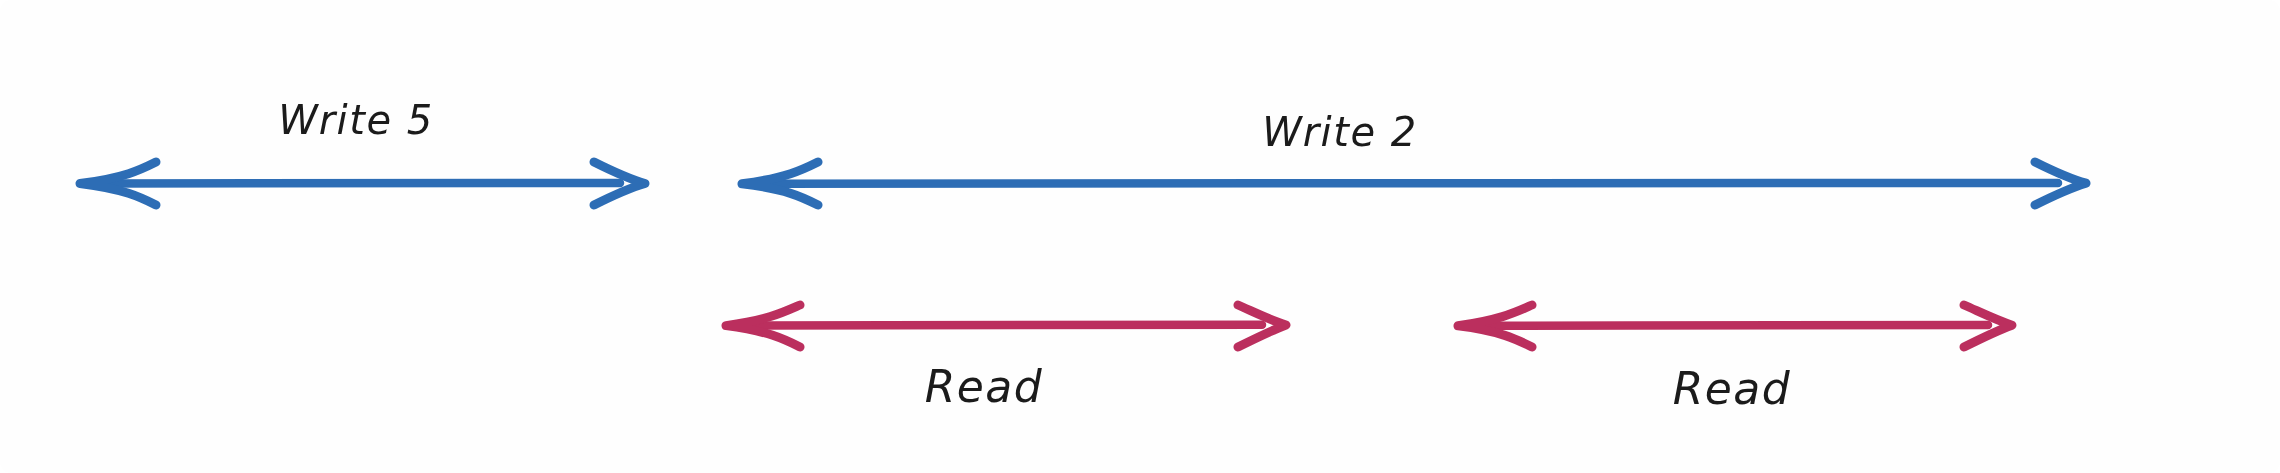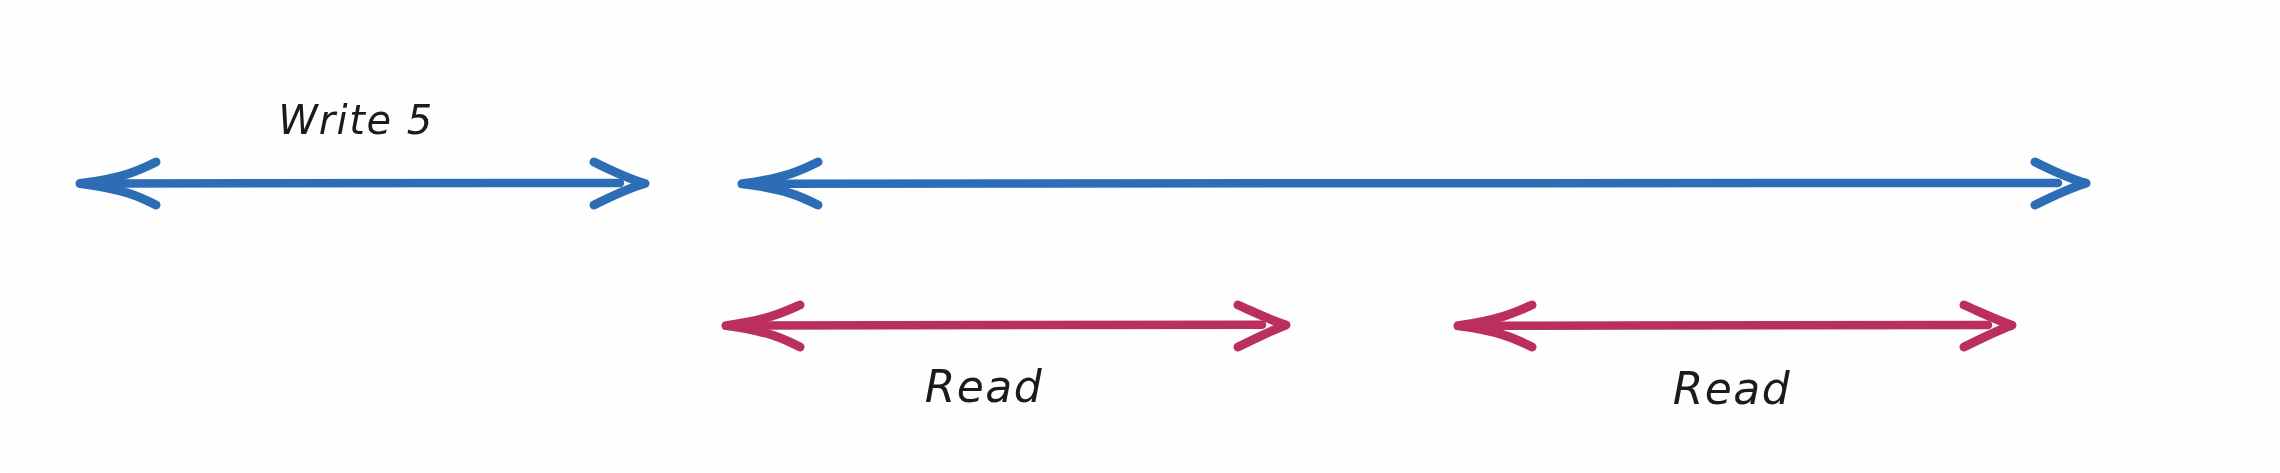--- a/index.html
+++ b/index.html
@@ -75,18 +75,19 @@
     <g>
       <path d="M 1486 325.8 C 1650 324.6, 1790 326.8, 1988 325.0" stroke="#bb2f5e" stroke-width="8.5" fill="none" stroke-linecap="round"></path>
       <path d="M 1532 305 C 1516 312, 1500 320, 1458 325.8 C 1500 331, 1516 339, 1532 347" stroke="#bb2f5e" stroke-width="9" fill="none" stroke-linecap="round" stroke-linejoin="round"></path>
       <path d="M 1964 305 C 1980 312, 1996 320, 2012 325.2 C 1996 331, 1980 339, 1964 347" stroke="#bb2f5e" stroke-width="9" fill="none" stroke-linecap="round" stroke-linejoin="round"></path>
     </g>
 
   </svg>
 
   <div class="lbl lbl-write" style="left:356px; top:100px;">Write 5</div>
 
+  <div class="lbl lbl-write" style="left:1340px; top:112px;">Write 2</div>
 
   <div class="lbl lbl-read" style="left:984px; top:365px;">Read</div>
 
   <div class="lbl lbl-read" style="left:1732px; top:367px;">Read</div>
 
 </div>
 
 </body></html>

